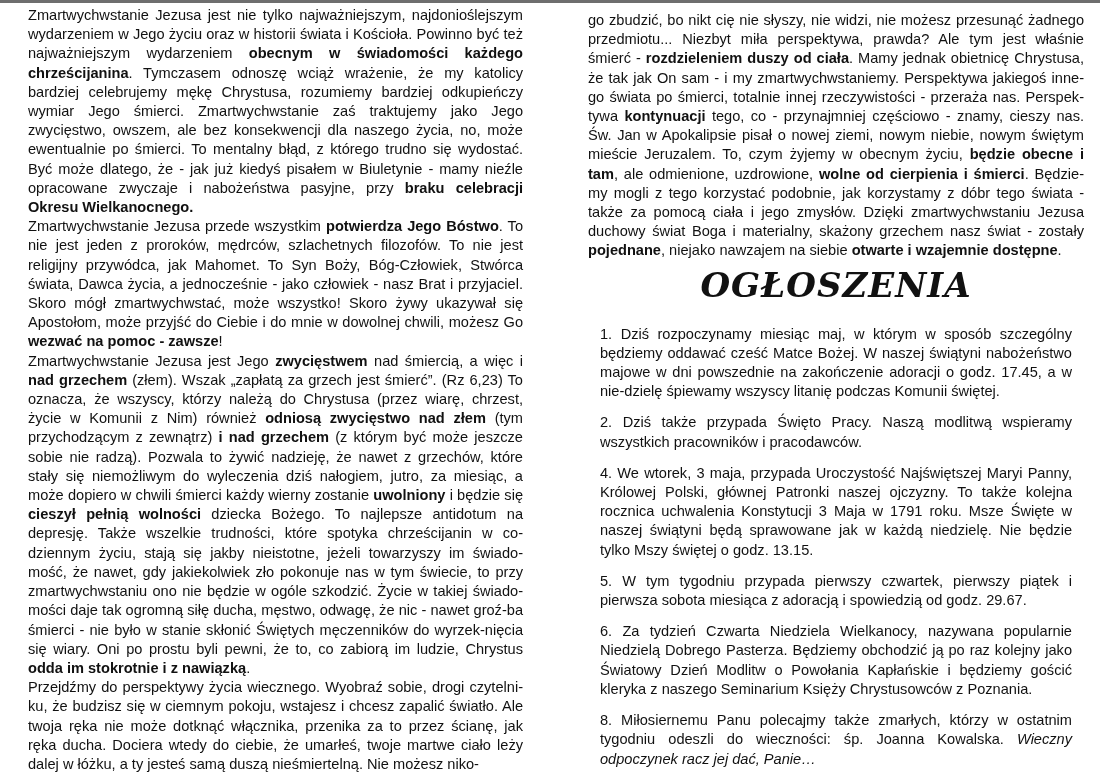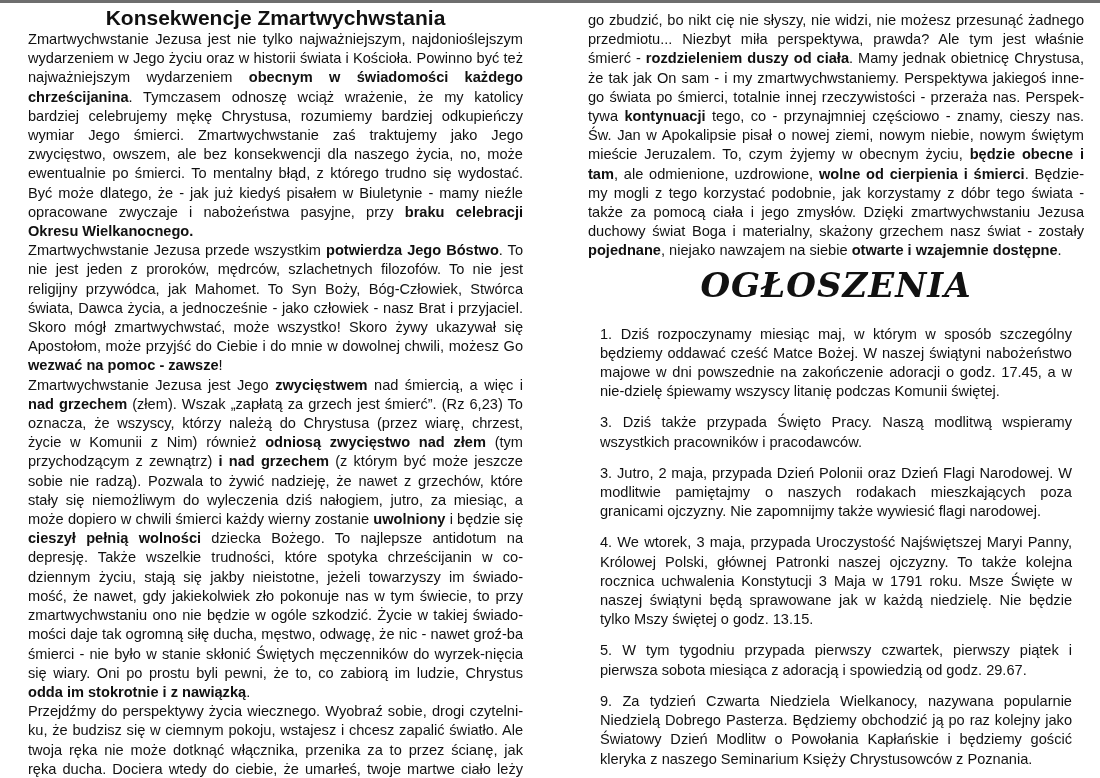--- a/index.html
+++ b/index.html
@@ -26,34 +26,32 @@
   }
   .ann { margin: 12px; }
   .ann i { font-style: italic; }
 </style>
 </head>
 <body>
 
 <div class="topbar"></div>
 
 <div class="col col-left">
-  <h1 class="title">Konsekwencje Zmartwychwstania</h1>
   <div id="left-paras">
       <p class="para"><span>Zmartwychwstanie Jezusa jest nie tylko najważniejszym, najdonioślejszym wydarzeniem w Jego życiu oraz w historii świata i Kościoła. Powinno być też najważniejszym wydarzeniem </span><b>obecnym w świadomości każdego chrześcijanina</b><span>. Tymczasem odnoszę wciąż wrażenie, że my katolicy bardziej celebrujemy mękę Chrystusa, rozumiemy bardziej odkupieńczy wymiar Jego śmierci. Zmartwychwstanie zaś traktujemy jako Jego zwycięstwo, owszem, ale bez konsekwencji dla naszego życia, no, może ewentualnie po śmierci. To mentalny błąd, z którego trudno się wydostać. Być może dlatego, że - jak już kiedyś pisałem w Biuletynie - mamy nieźle opracowane zwyczaje i nabożeństwa pasyjne, przy </span><b>braku celebracji Okresu Wielkanocnego.</b></p>
       <p class="para"><span>Zmartwychwstanie Jezusa przede wszystkim </span><b>potwierdza Jego Bóstwo</b><span>. To nie jest jeden z proroków, mędrców, szlachetnych filozofów. To nie jest religijny przywódca, jak Mahomet. To Syn Boży, Bóg-Człowiek, Stwórca świata, Dawca życia, a jednocześnie - jako człowiek - nasz Brat i przyjaciel. Skoro mógł zmartwychwstać, może wszystko! Skoro żywy ukazywał się Apostołom, może przyjść do Ciebie i do mnie w dowolnej chwili, możesz Go </span><b>wezwać na pomoc - zawsze</b><span>!</span></p>
       <p class="para"><span>Zmartwychwstanie Jezusa jest Jego </span><b>zwycięstwem</b><span> nad śmiercią, a więc i </span><b>nad grzechem</b><span> (złem). Wszak „zapłatą za grzech jest śmierć”. (Rz 6,23) To oznacza, że wszyscy, którzy należą do Chrystusa (przez wiarę, chrzest, życie w Komunii z Nim) również </span><b>odniosą zwycięstwo nad złem</b><span> (tym przychodzącym z zewnątrz) </span><b>i nad grzechem</b><span> (z którym być może jeszcze sobie nie radzą). Pozwala to żywić nadzieję, że nawet z grzechów, które stały się niemożliwym do wyleczenia dziś nałogiem, jutro, za miesiąc, a może dopiero w chwili śmierci każdy wierny zostanie </span><b>uwolniony</b><span> i będzie się </span><b>cieszył pełnią wolności</b><span> dziecka Bożego. To najlepsze antidotum na depresję. Także wszelkie trudności, które spotyka chrześcijanin w co-dziennym życiu, stają się jakby nieistotne, jeżeli towarzyszy im świado-mość, że nawet, gdy jakiekolwiek zło pokonuje nas w tym świecie, to przy zmartwychwstaniu ono nie będzie w ogóle szkodzić. Życie w takiej świado-mości daje tak ogromną siłę ducha, męstwo, odwagę, że nic - nawet groź-ba śmierci - nie było w stanie skłonić Świętych męczenników do wyrzek-nięcia się wiary. Oni po prostu byli pewni, że to, co zabiorą im ludzie, Chrystus </span><b>odda im stokrotnie i z nawiązką</b><span>.</span></p>
       <p class="para"><span>Przejdźmy do perspektywy życia wiecznego. Wyobraź sobie, drogi czytelni-ku, że budzisz się w ciemnym pokoju, wstajesz i chcesz zapalić światło. Ale twoja ręka nie może dotknąć włącznika, przenika za to przez ścianę, jak ręka ducha. Dociera wtedy do ciebie, że umarłeś, twoje martwe ciało leży dalej w łóżku, a ty jesteś samą duszą nieśmiertelną. Nie możesz niko-</span></p>
     </div>
 </div>
 
 <div class="col col-right">
   <p class="para" id="right-cont"><span>go zbudzić, bo nikt cię nie słyszy, nie widzi, nie możesz przesunąć żadnego przedmiotu... Niezbyt miła perspektywa, prawda? Ale tym jest właśnie śmierć - </span><b>rozdzieleniem duszy od ciała</b><span>. Mamy jednak obietnicę Chrystusa, że tak jak On sam - i my zmartwychwstaniemy. Perspektywa jakiegoś inne-go świata po śmierci, totalnie innej rzeczywistości - przeraża nas. Perspek-tywa </span><b>kontynuacji</b><span> tego, co - przynajmniej częściowo - znamy, cieszy nas. Św. Jan w Apokalipsie pisał o nowej ziemi, nowym niebie, nowym świętym mieście Jeruzalem. To, czym żyjemy w obecnym życiu, </span><b>będzie obecne i tam</b><span>, ale odmienione, uzdrowione, </span><b>wolne od cierpienia i śmierci</b><span>. Będzie-my mogli z tego korzystać podobnie, jak korzystamy z dóbr tego świata - także za pomocą ciała i jego zmysłów. Dzięki zmartwychwstaniu Jezusa duchowy świat Boga i materialny, skażony grzechem nasz świat - zostały </span><b>pojednane</b><span>, niejako nawzajem na siebie </span><b>otwarte i wzajemnie dostępne</b><span>.</span></p>
   <div class="heading2">OGŁOSZENIA</div>
   <div id="ann-list">
       <p class="ann"><span>1. Dziś rozpoczynamy miesiąc maj, w którym w sposób szczególny będziemy oddawać cześć Matce Bożej. W naszej świątyni nabożeństwo majowe w dni powszednie na zakończenie adoracji o godz. 17.45, a w nie-dzielę śpiewamy wszyscy litanię podczas Komunii świętej.</span></p>
-      <p class="ann"><span>3. Dziś także przypada Święto Pracy. Naszą modlitwą wspieramy wszystkich pracowników i pracodawców.</span></p>
-      <p class="ann"><span>3. Jutro, 2 maja, przypada Dzień Polonii oraz Dzień Flagi Narodowej. W modlitwie pamiętajmy o naszych rodakach mieszkających poza granicami ojczyzny. Nie zapomnijmy także wywiesić flagi narodowej.</span></p>
+      <p class="ann"><span>2. Dziś także przypada Święto Pracy. Naszą modlitwą wspieramy wszystkich pracowników i pracodawców.</span></p>
       <p class="ann"><span>4. We wtorek, 3 maja, przypada Uroczystość Najświętszej Maryi Panny, Królowej Polski, głównej Patronki naszej ojczyzny. To także kolejna rocznica uchwalenia Konstytucji 3 Maja w 1791 roku. Msze Święte w naszej świątyni będą sprawowane jak w każdą niedzielę. Nie będzie tylko Mszy świętej o godz. 13.15.</span></p>
       <p class="ann"><span>5. W tym tygodniu przypada pierwszy czwartek, pierwszy piątek i pierwsza sobota miesiąca z adoracją i spowiedzią od godz. 29.67.</span></p>
-      <p class="ann"><span>9. Za tydzień Czwarta Niedziela Wielkanocy, nazywana popularnie Niedzielą Dobrego Pasterza. Będziemy obchodzić ją po raz kolejny jako Światowy Dzień Modlitw o Powołania Kapłańskie i będziemy gościć kleryka z naszego Seminarium Księży Chrystusowców z Poznania.</span></p>
+      <p class="ann"><span>6. Za tydzień Czwarta Niedziela Wielkanocy, nazywana popularnie Niedzielą Dobrego Pasterza. Będziemy obchodzić ją po raz kolejny jako Światowy Dzień Modlitw o Powołania Kapłańskie i będziemy gościć kleryka z naszego Seminarium Księży Chrystusowców z Poznania.</span></p>
       <p class="ann"><span>8. Miłosiernemu Panu polecajmy także zmarłych, którzy w ostatnim tygodniu odeszli do wieczności: śp. Joanna Kowalska. </span><i>Wieczny odpoczynek racz jej dać, Panie…</i></p>
     </div>
 </div>
 
 </body></html>

